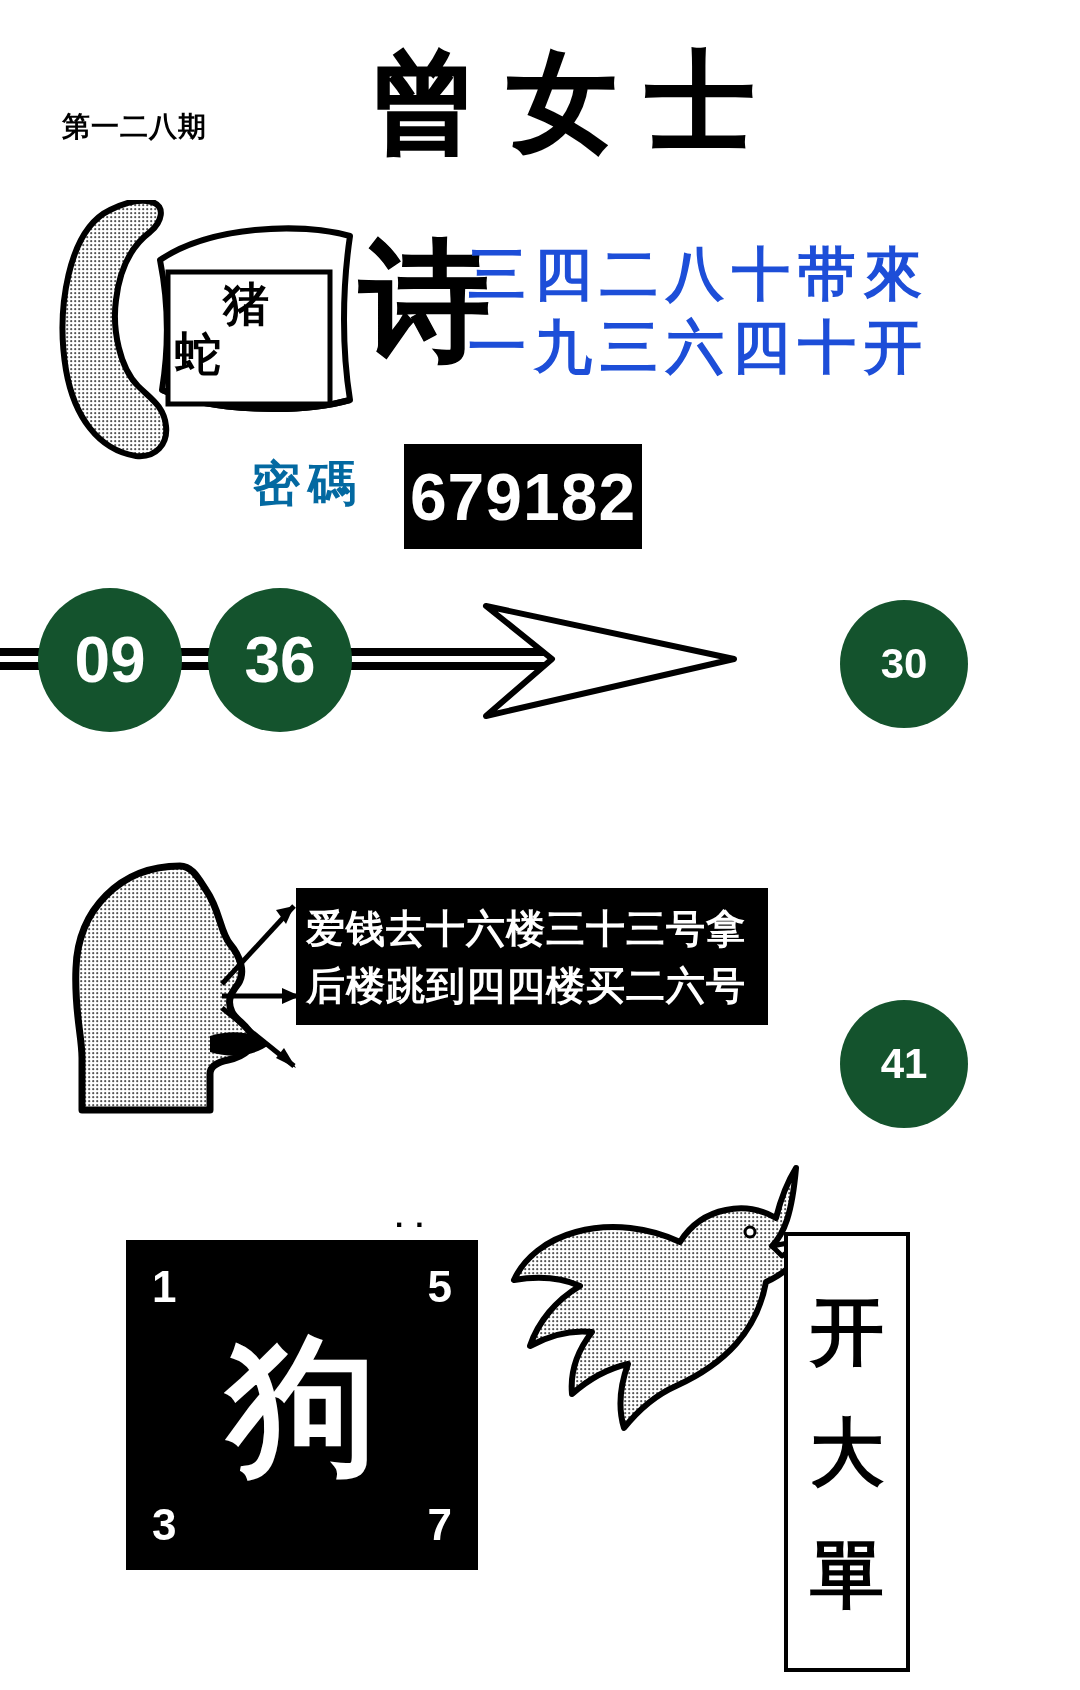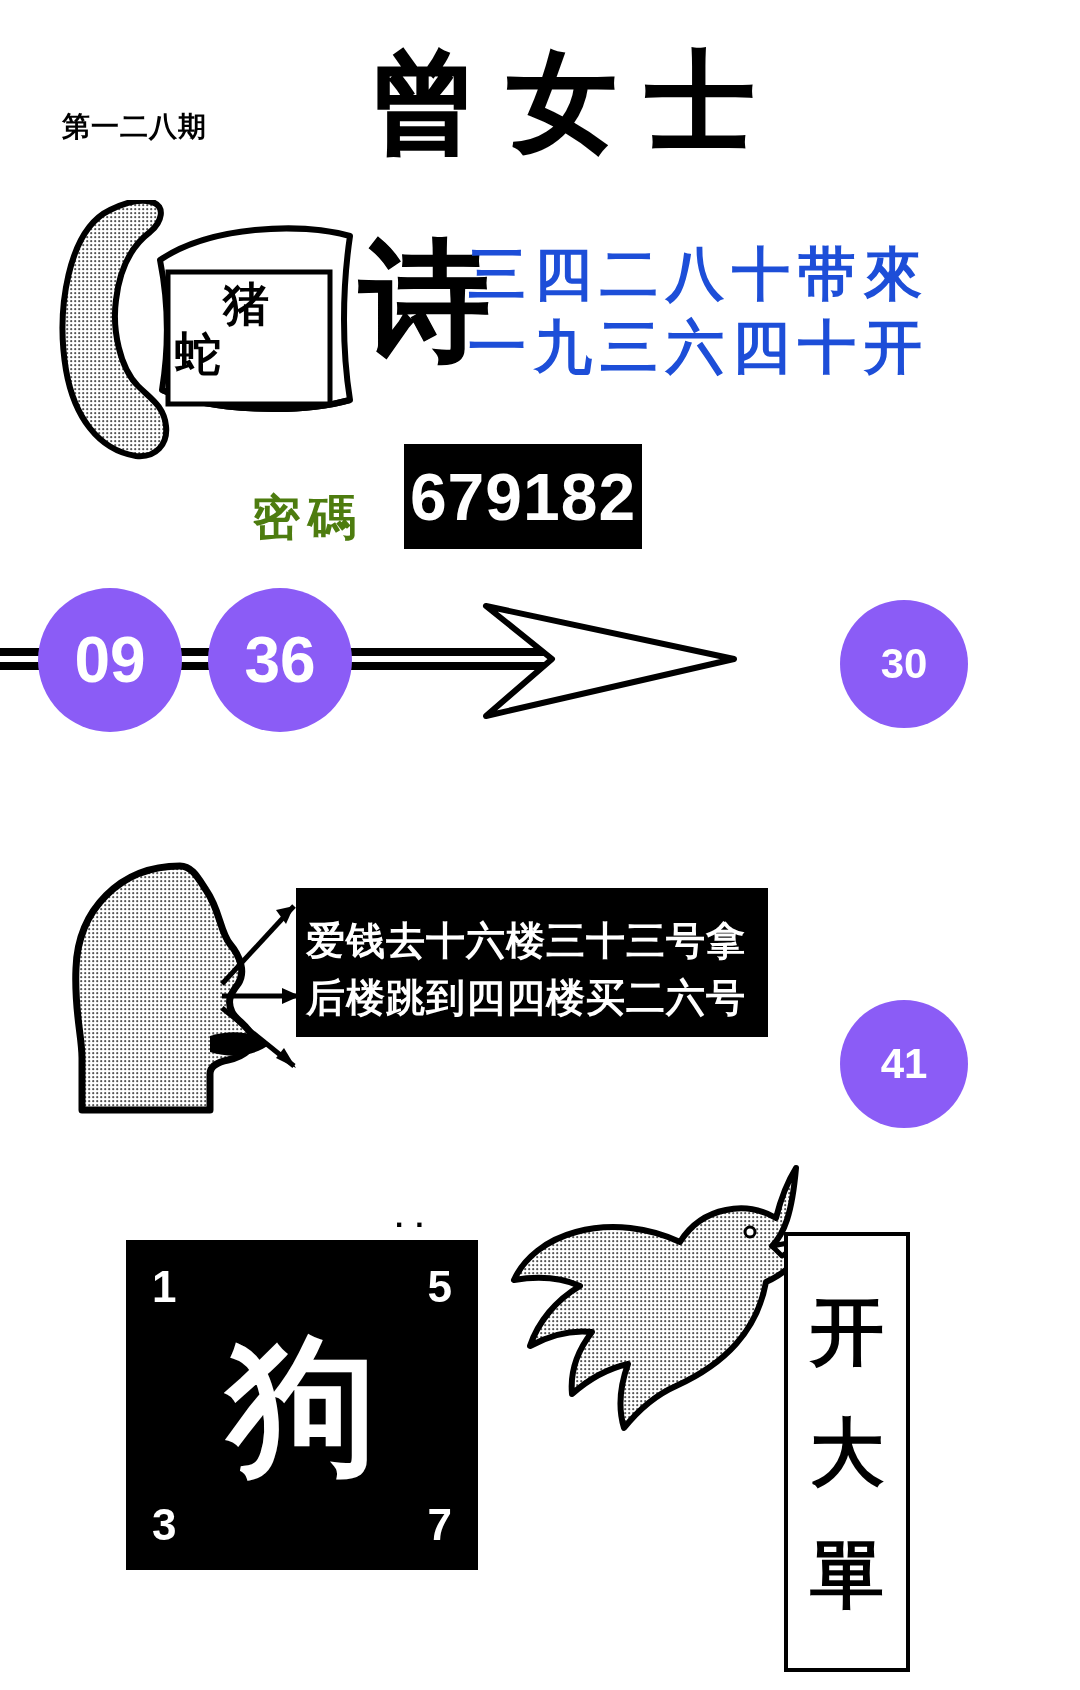--- a/index.html
+++ b/index.html
@@ -98,26 +98,26 @@
     letter-spacing: 8px;
     color: #1d4ed8;
     line-height: 1.25;
     white-space: nowrap;
   }
 
   
   .pw-label {
     position: absolute;
     left: 252px;
-    top: 486px;
+    top: 452px;
     font-family: "DejaVu Serif", serif;
     font-size: 48px;
     font-weight: bold;
     letter-spacing: 8px;
-    color: #4d7c0f;
+    color: #0369a1;
   }
   .pw-value {
     position: absolute;
     left: 404px;
     top: 444px;
     width: 238px;
     height: 105px;
     background: #000;
     color: #fff;
     font-family: "Liberation Sans", sans-serif;
@@ -138,21 +138,21 @@
     height: 0;
     border-top: 8px solid #000;
     border-bottom: 8px solid #000;
     height: 22px;
     box-sizing: border-box;
     background: #fff;
   }
   .ball {
     position: absolute;
     border-radius: 50%;
-    background: #8b5cf6;
+    background: #14532d;
     color: #fff;
     display: flex;
     align-items: center;
     justify-content: center;
     font-family: "Liberation Sans", sans-serif;
     font-weight: bold;
   }
   .ball-row {
     width: 144px;
     height: 144px;
@@ -190,21 +190,21 @@
     height: 260px;
   }
 
   
   .msg-block {
     position: absolute;
     left: 296px;
     top: 888px;
     width: 472px;
     background: #000;
-    padding: 24px 10px 12px 10px;
+    padding: 12px 10px 12px 10px;
     box-sizing: border-box;
   }
   .msg-line {
     font-family: "DejaVu Serif", serif;
     font-size: 39px;
     font-weight: bold;
     color: #fff;
     letter-spacing: 1px;
     line-height: 1.45;
     white-space: nowrap;

